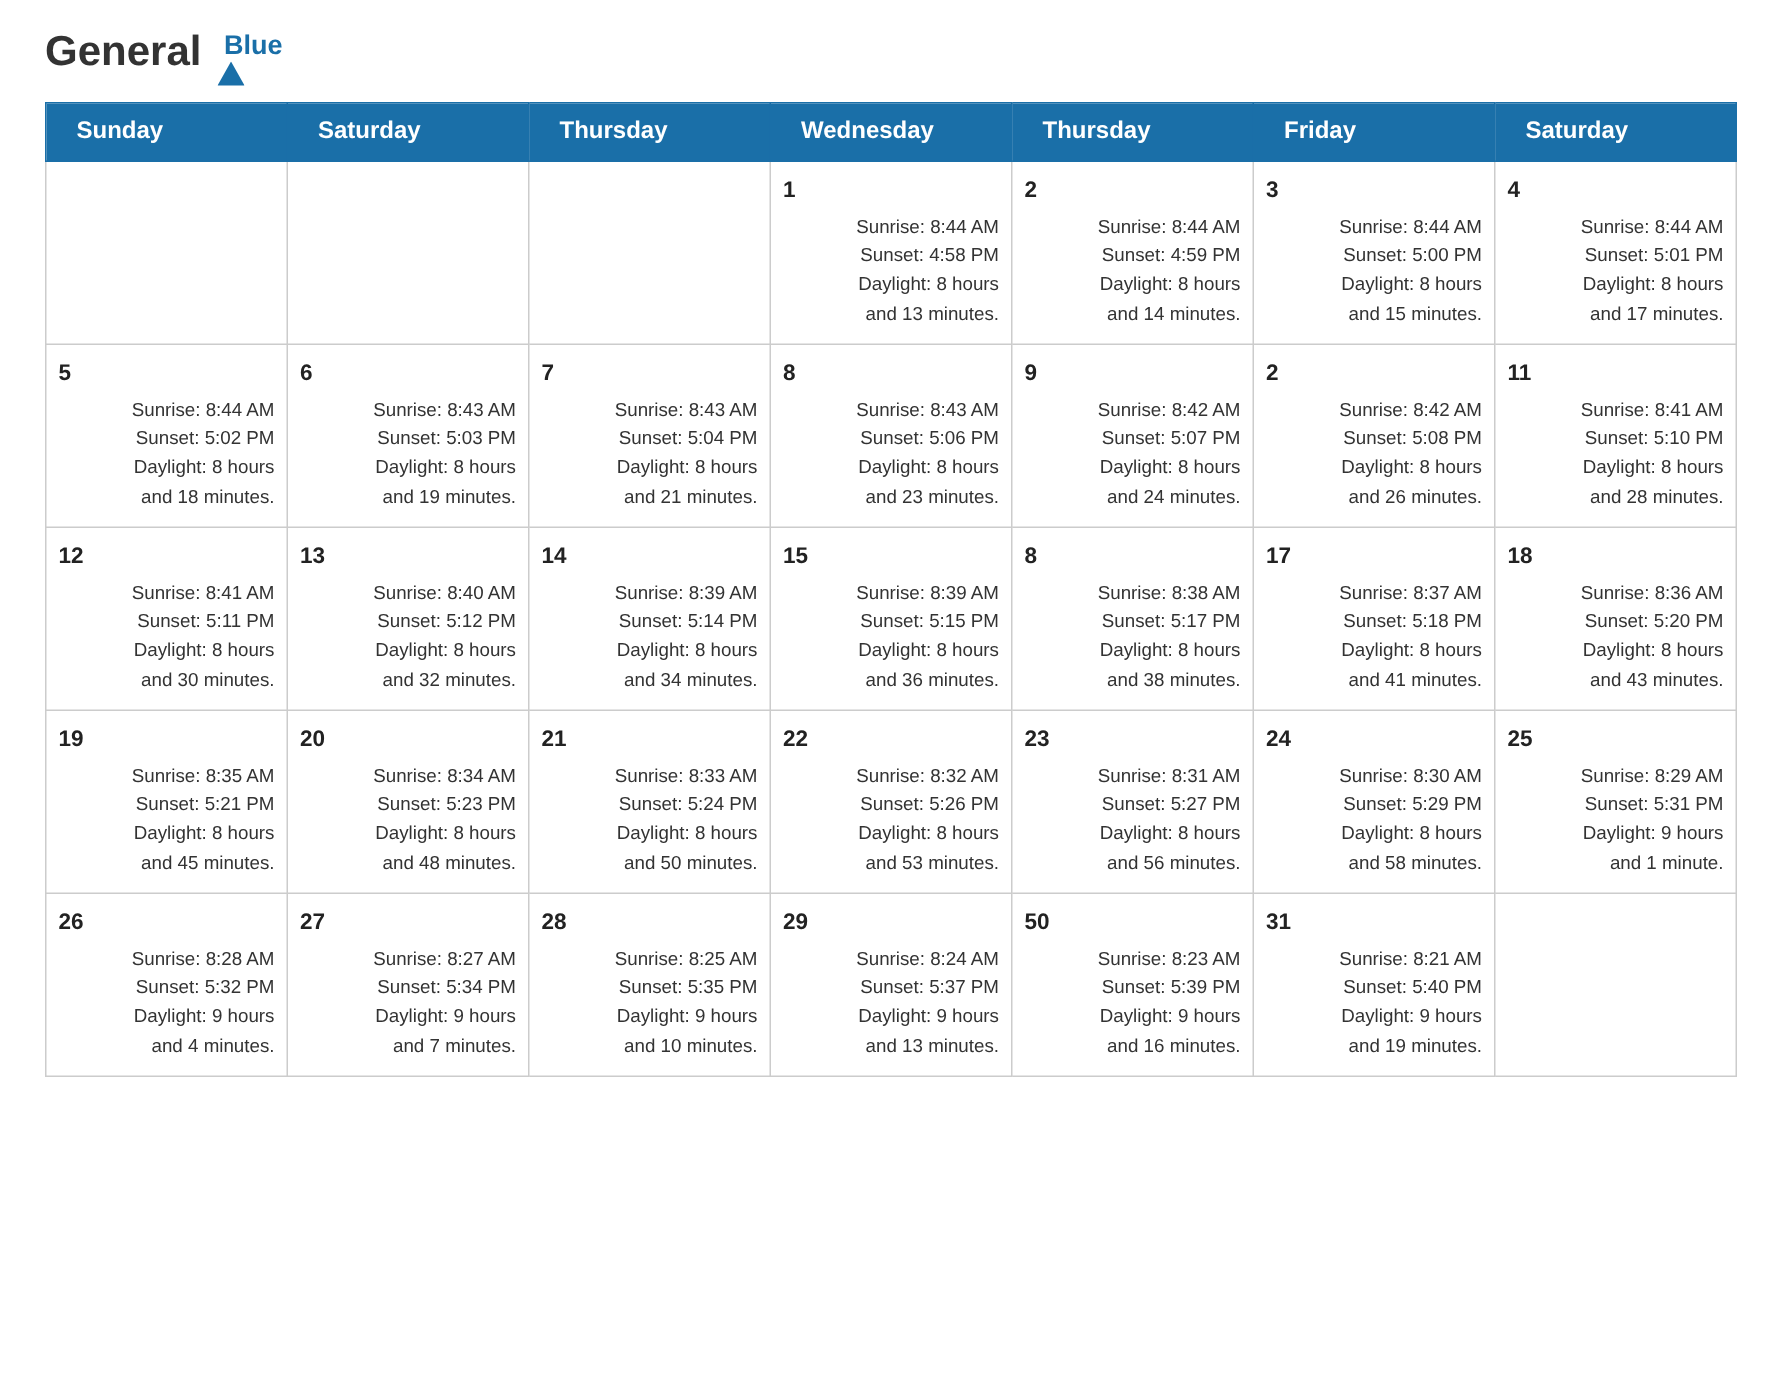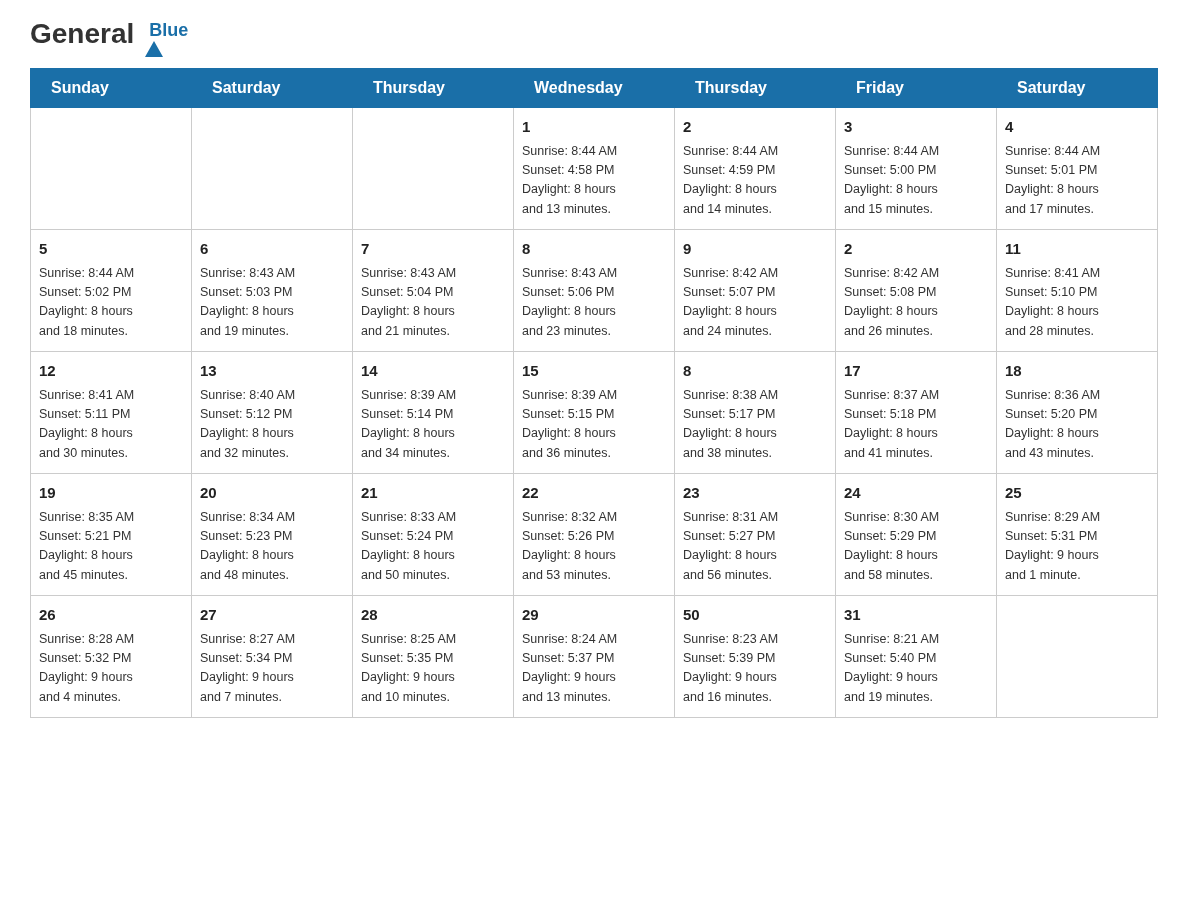--- a/index.html
+++ b/index.html
@@ -78,20 +78,21 @@
       font-size: 15px;
       font-weight: bold;
       color: #222222;
       display: block;
       margin-bottom: 3px;
     }
     .day-info {
       font-size: 12.5px;
       color: #333333;
       line-height: 1.55;
+      text-align: right;
     }
     .empty-cell {
       background: #ffffff;
     }
     tr td:first-child {
       border-left: 1px solid #cccccc;
     }
     .week-row td {
       border-top: 1px solid #aaaaaa;
     }

